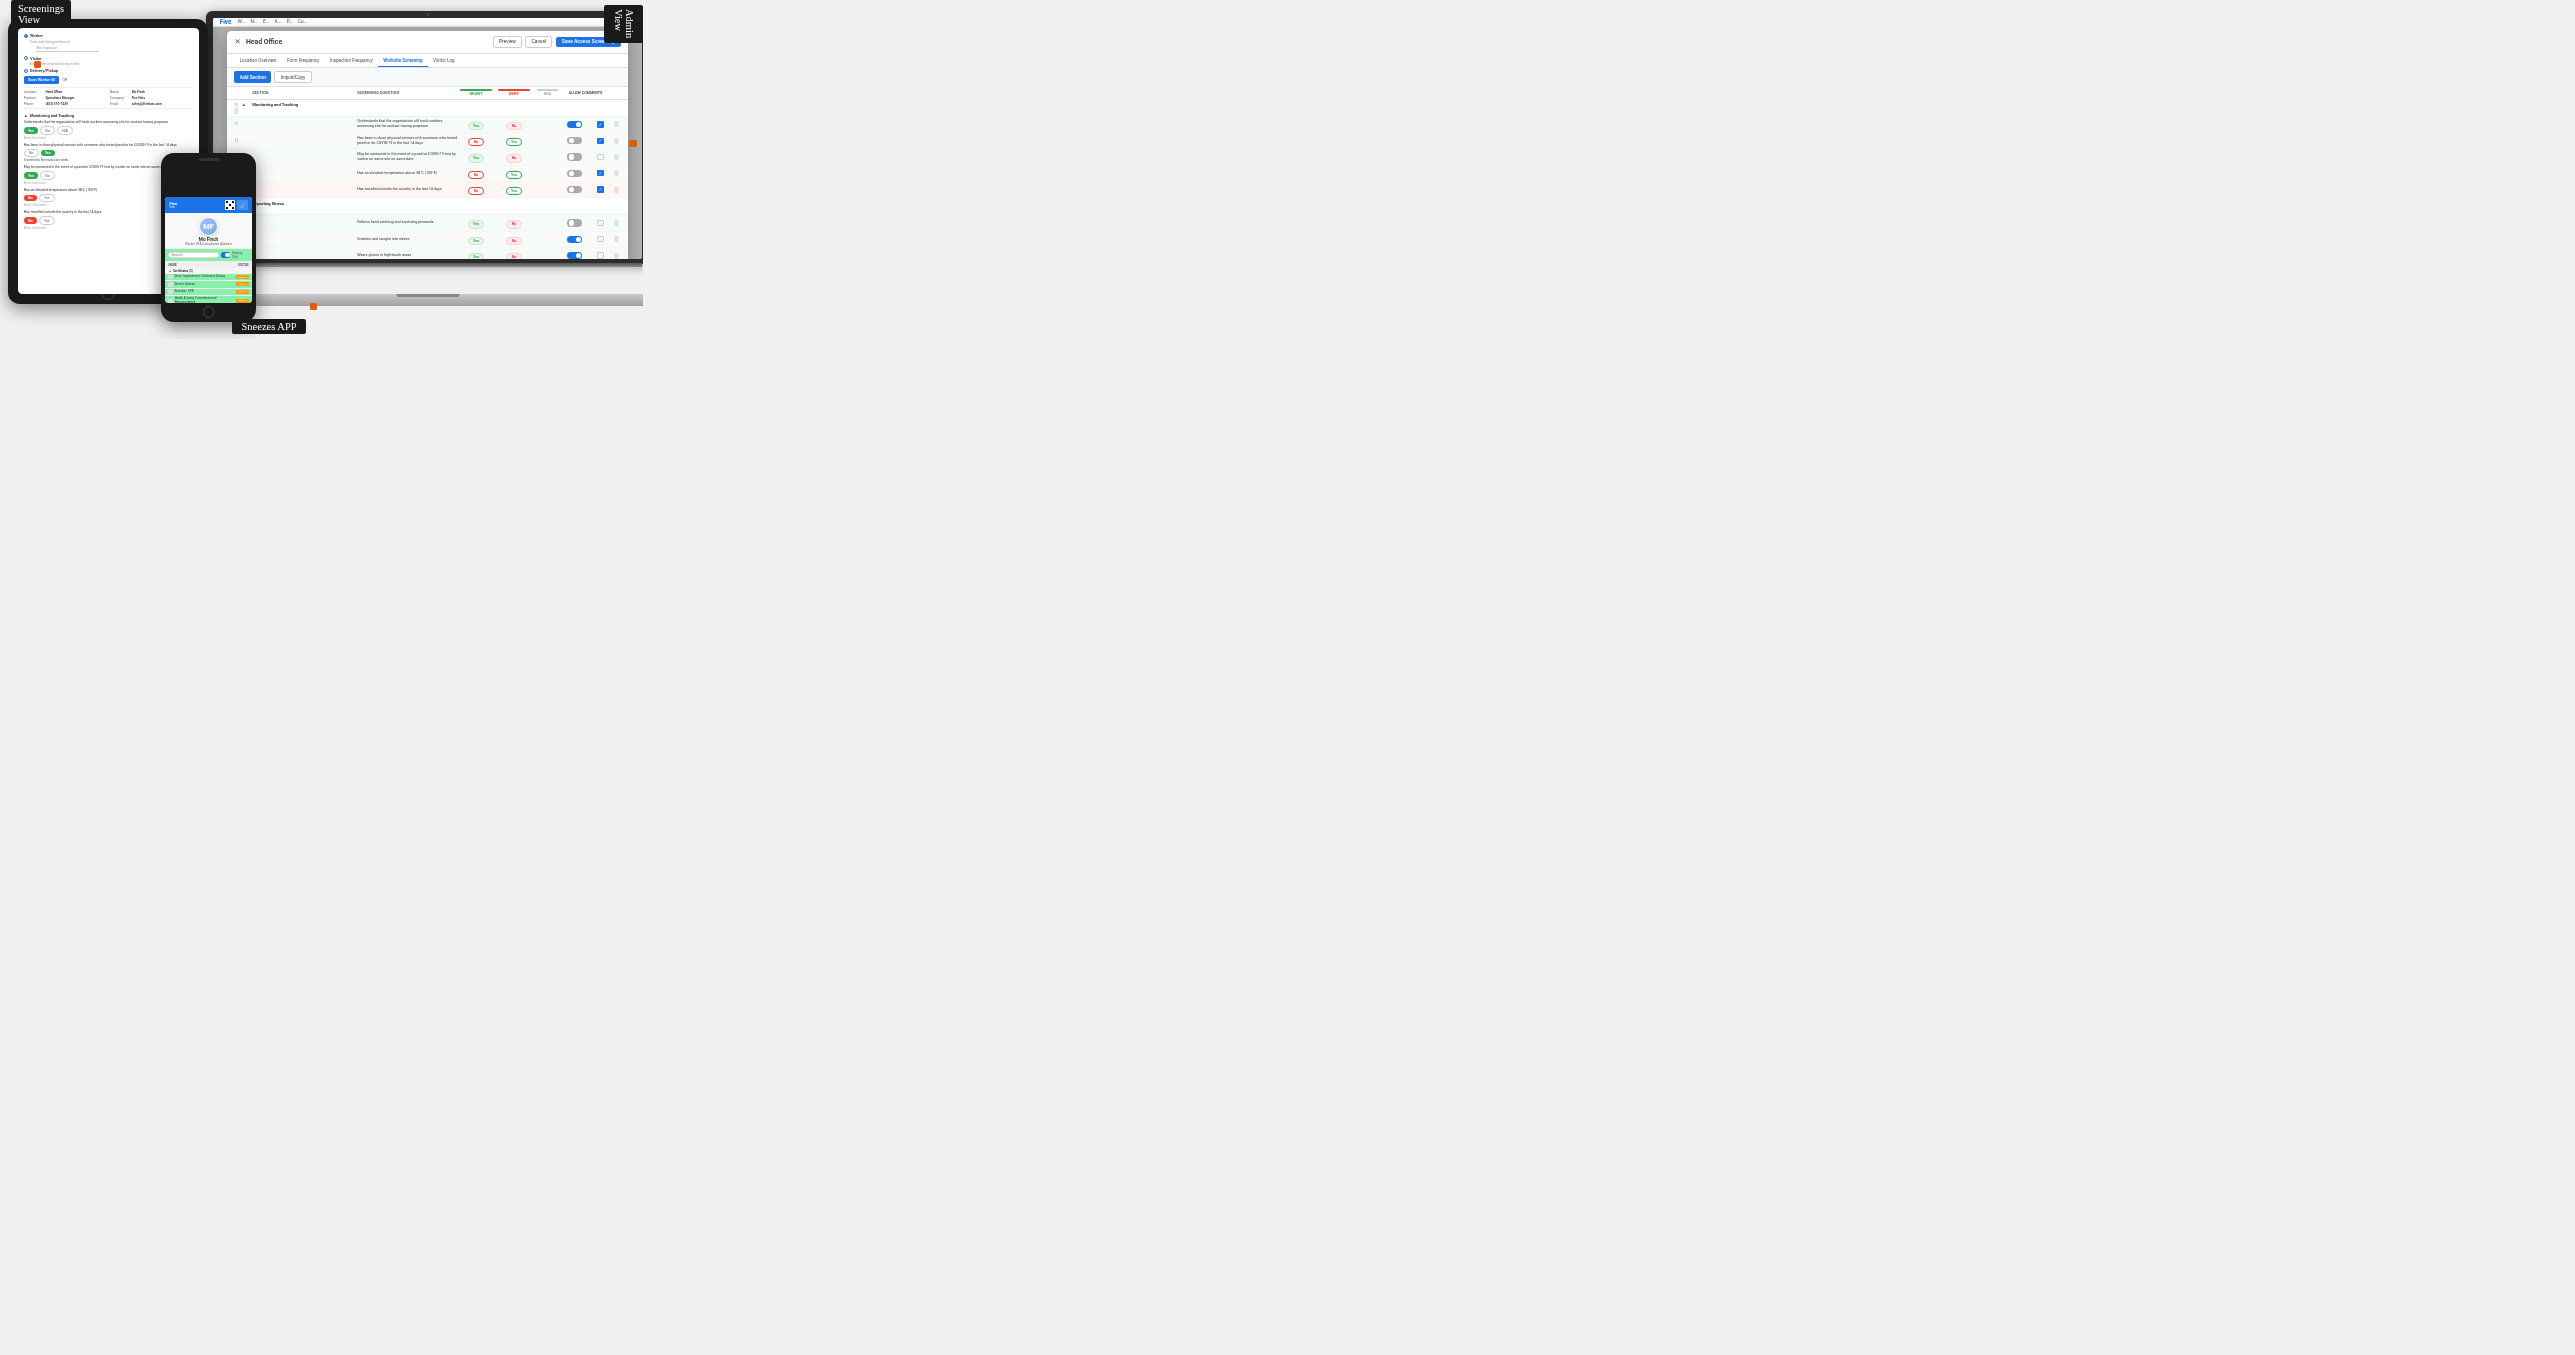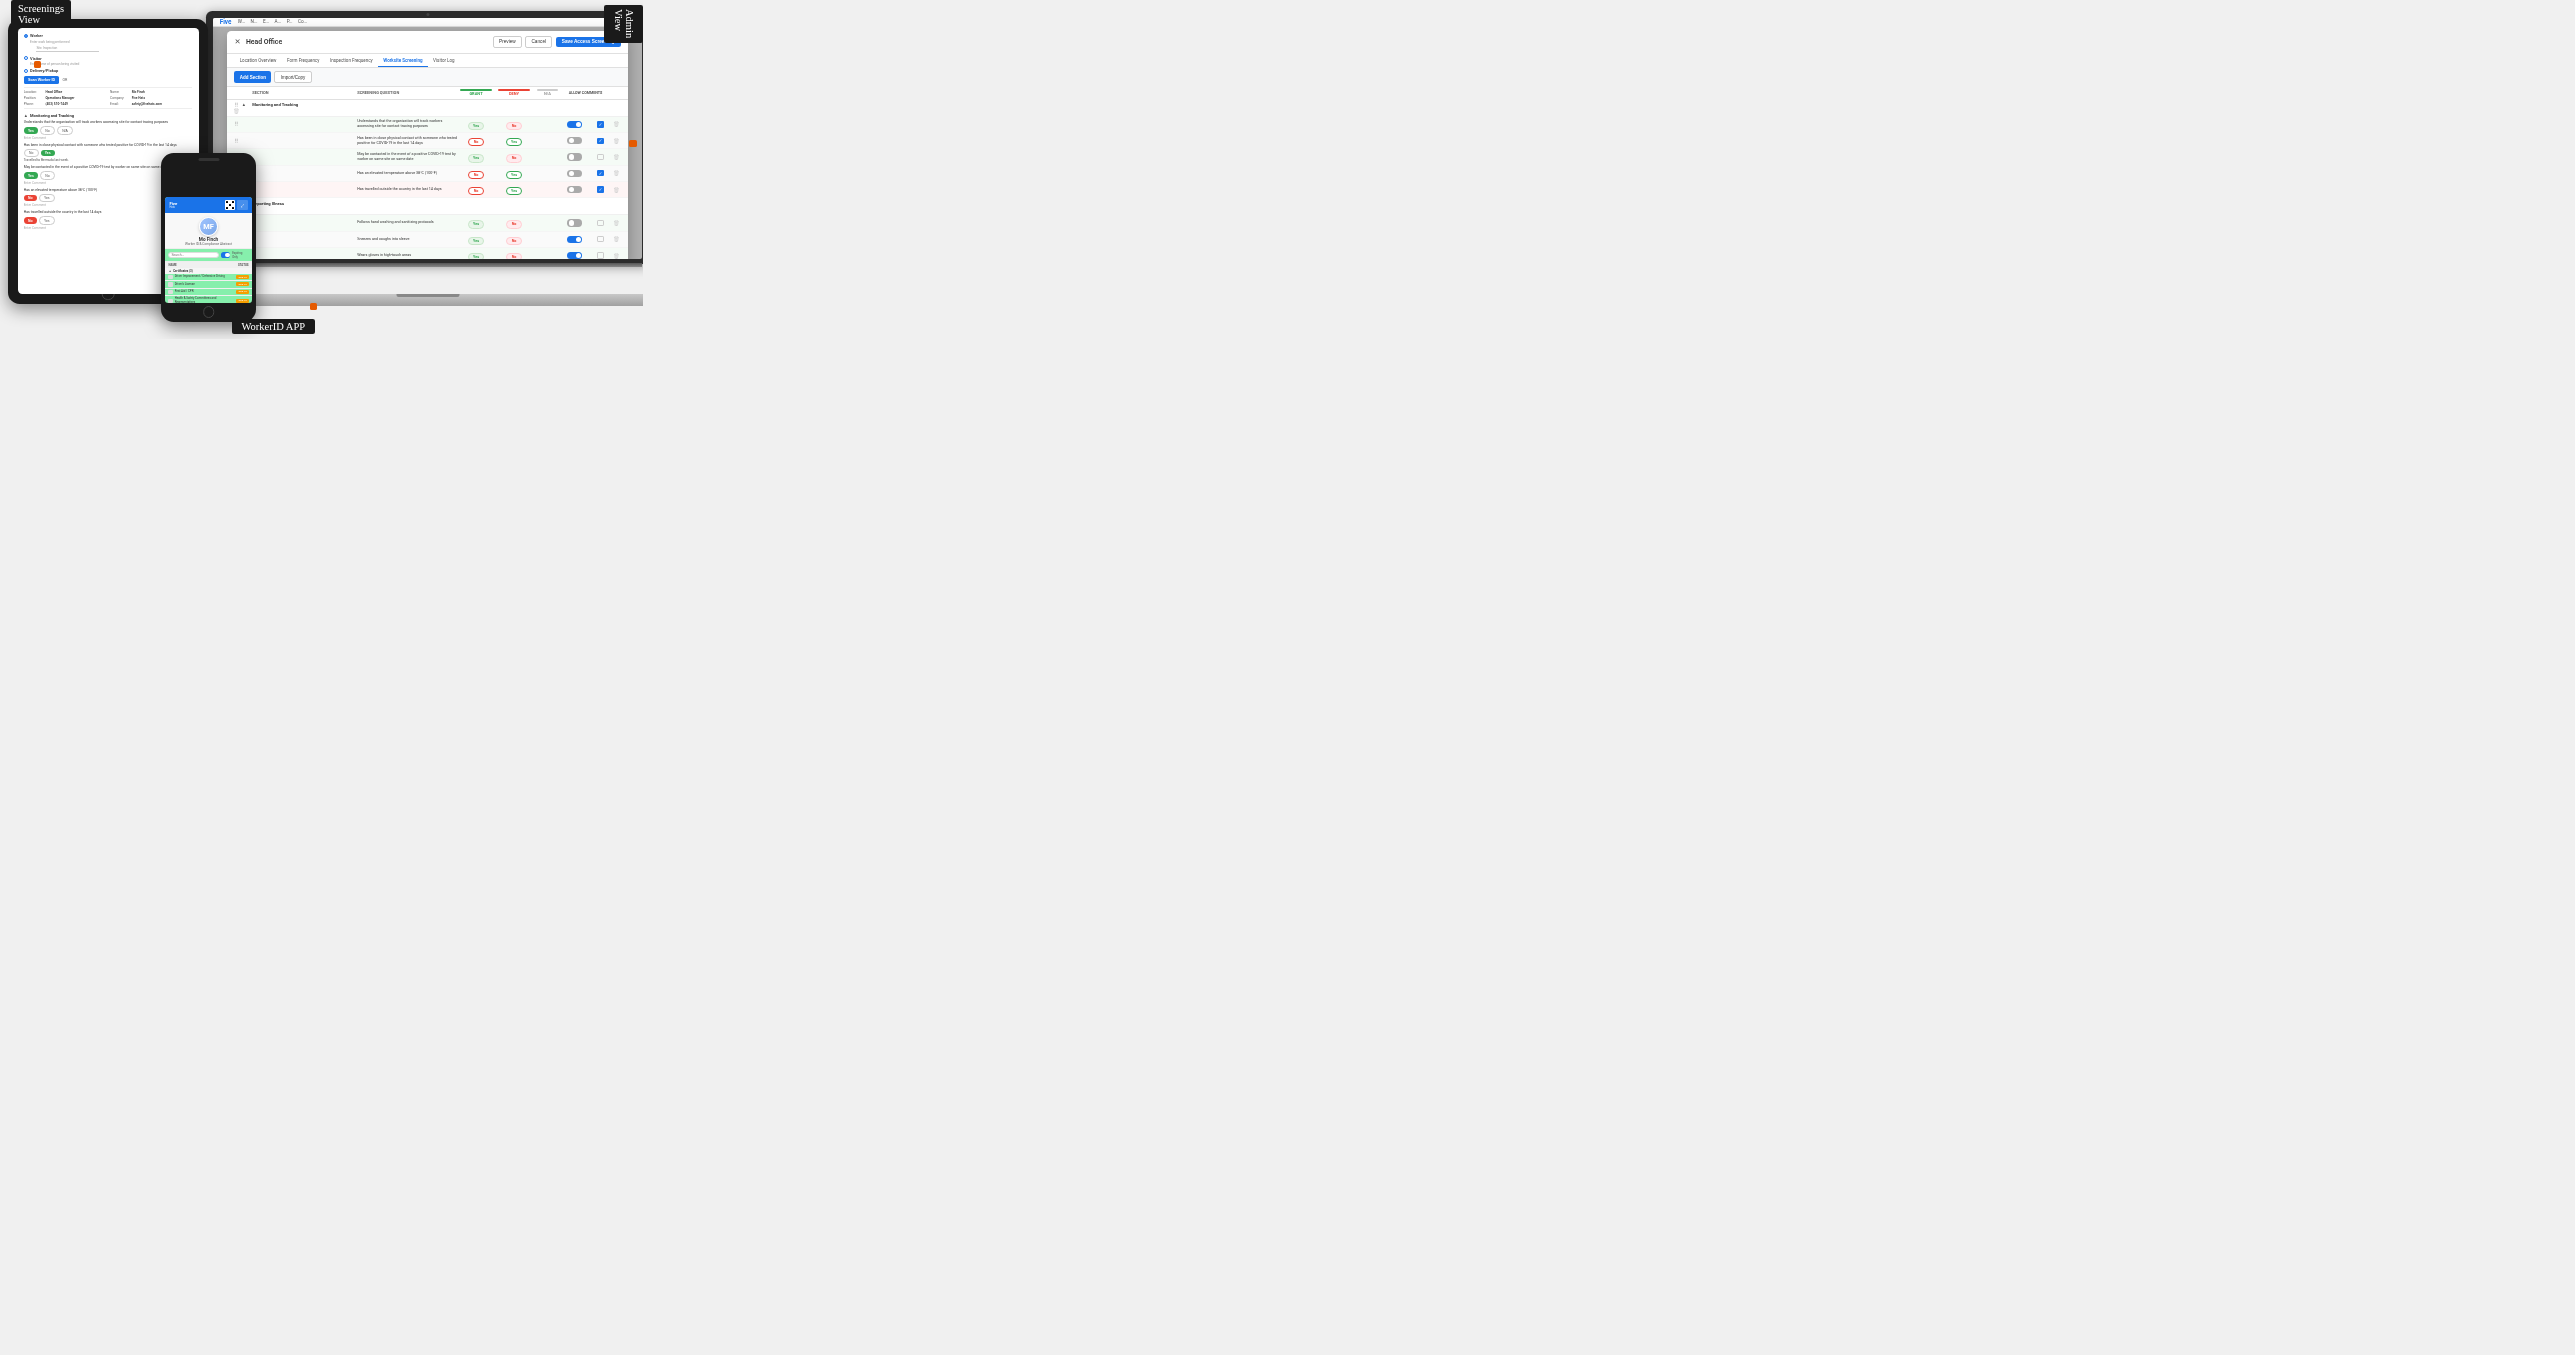--- a/index.html
+++ b/index.html
@@ -592,21 +592,21 @@
   <div class="admin-label">
     Admin<br>View
   </div>
 
   <div class="orange-badge" style="left:34px; top:61px;"></div>
 
   <div class="orange-badge" style="right:6.3px; top:140px;"></div>
 
   <div class="orange-badge" style="left:310px; bottom:29px;"></div>
 
-  <div class="workerid-label">WorkerID APP</div>
+  <div class="workerid-label">Sneezes APP</div>
 
   <div class="tablet">
     <div class="tablet-home-btn"></div>
     <div class="tablet-screen">
       <div class="tablet-content">
 
         <div class="tablet-radio-group">
           <div class="tablet-radio-row">
             <div class="tablet-radio-circle filled"></div>
             <span class="tablet-radio-label">Worker</span>

